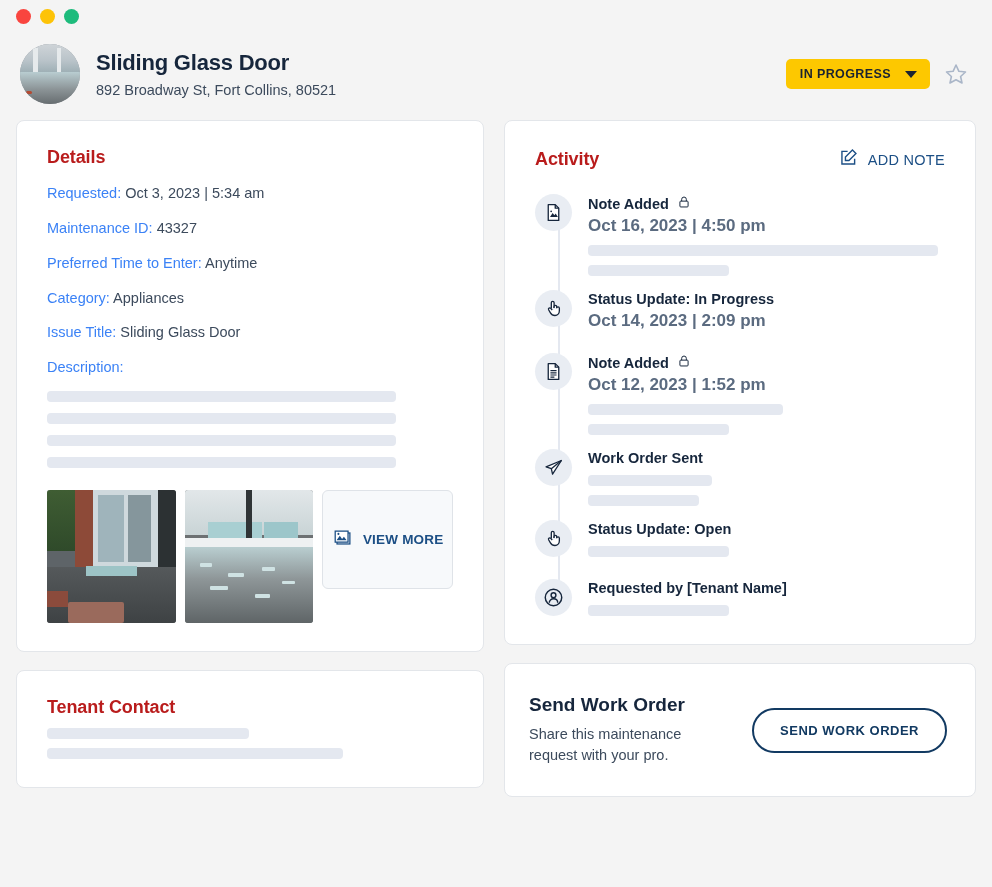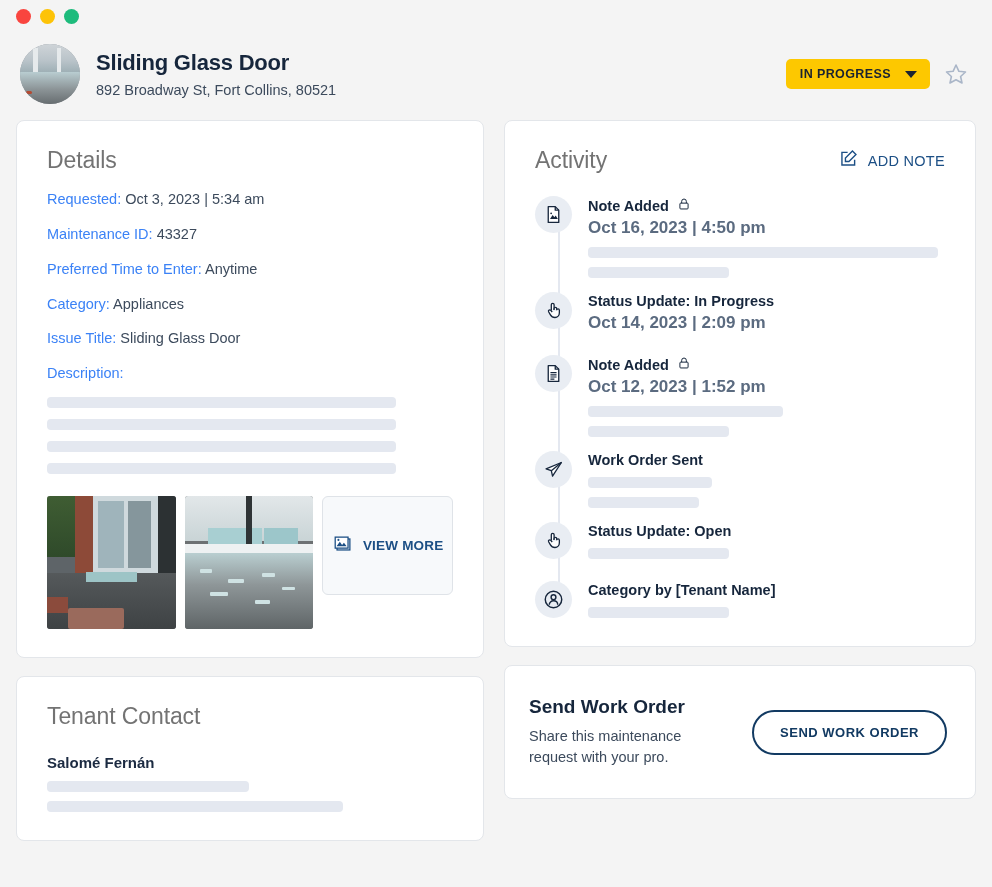--- a/index.html
+++ b/index.html
@@ -58,21 +58,21 @@
   .columns { display: flex; gap: 20px; padding: 0 16px; align-items: flex-start; }
   .col-left { width: 468px; flex: 0 0 468px; display: flex; flex-direction: column; gap: 18px; }
   .col-right { flex: 1 1 auto; display: flex; flex-direction: column; gap: 18px; }
 
   .card {
     background: #fff; border: 1px solid #e3e6ea; border-radius: 8px;
   }
   .card-pad { padding: 26px 30px 28px 30px; }
 
   .card-heading {
-    font-size: 23px; font-weight: normal; color: #737373; letter-spacing: -0.1px;
+    font-size: 18px; font-weight: bold; color: #b91c1c; letter-spacing: -0.1px;
   }
 
   
   .detail-row { font-size: 14.5px; color: #3c4a5c; margin-top: 16px; line-height: 1.3; }
   .detail-row .k { font-weight: normal; color: #3b82f6; }
   .detail-row:first-of-type { margin-top: 22px; }
 
   .ph { background: #e4e8f0; border-radius: 4px; height: 11px; }
   .desc-lines { margin-top: 14px; display: flex; flex-direction: column; gap: 11px; }
   .desc-lines .ph { width: 349px; }
@@ -259,21 +259,20 @@
               <circle cx="7" cy="7.5" r="1.1" fill="#1c4f85"></circle>
             </svg>
           </span>
           <span class="label">VIEW MORE</span>
         </div>
       </div>
     </div>
 
     <div class="card card-pad">
       <div class="card-heading">Tenant Contact</div>
-      <div class="tenant-name">Salomé Fernán</div>
       <div class="tenant-lines">
         <div class="ph" style="width:202px"></div>
         <div class="ph" style="width:296px"></div>
       </div>
     </div>
 
   </div>
 
   <div class="col-right">
 
@@ -402,21 +401,21 @@
         <div class="tl-item">
           <div class="tl-ic">
             <svg viewBox="0 0 24 24" width="23" height="23" fill="none" stroke="#16263c" stroke-width="1.5">
               <circle cx="12" cy="12" r="8.6"></circle>
               <circle cx="12" cy="9.6" r="2.5"></circle>
               <path d="M7.6 17.6c0-2.6 2-4.2 4.4-4.2s4.4 1.6 4.4 4.2"></path>
             </svg>
           </div>
           <div class="tl-body">
             <div class="tl-title">
-              <span>Category by [Tenant Name]</span>
+              <span>Requested by [Tenant Name]</span>
             </div>
             <div class="tl-lines">
               <div class="ph" style="width:141px"></div>
             </div>
           </div>
         </div>
 
       </div>
     </div>
 

